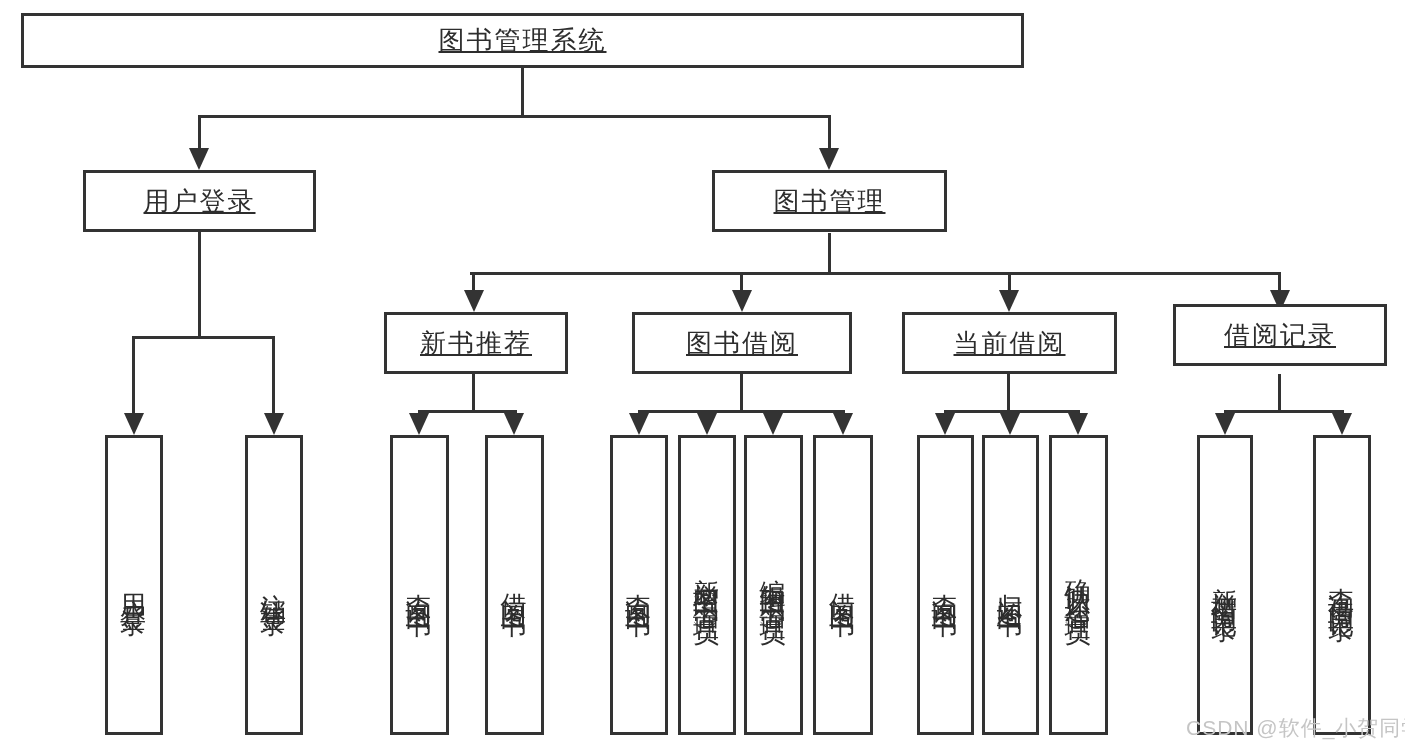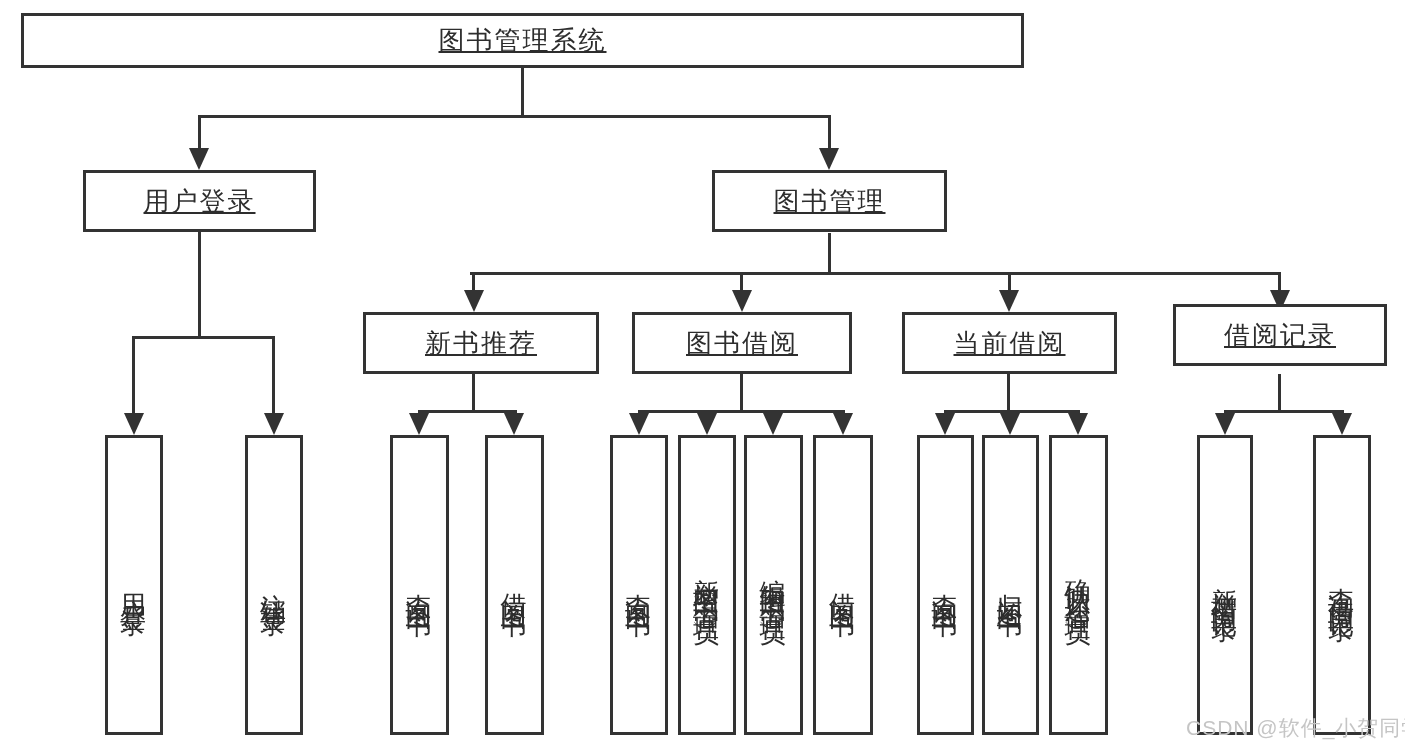--- a/index.html
+++ b/index.html
@@ -98,21 +98,21 @@
     <span>图书管理系统</span>
   </div>
 
   <div class="node h-node" style="left:83px;top:170px;width:233px;height:62px">
     <span>用户登录</span>
   </div>
   <div class="node h-node" style="left:712px;top:170px;width:235px;height:62px">
     <span>图书管理</span>
   </div>
 
-  <div class="node h-node" style="left:363px;top:312px;width:236px;height:62px">
+  <div class="node h-node" style="left:384px;top:312px;width:184px;height:62px">
     <span>新书推荐</span>
   </div>
   <div class="node h-node" style="left:632px;top:312px;width:220px;height:62px">
     <span>图书借阅</span>
   </div>
   <div class="node h-node" style="left:902px;top:312px;width:215px;height:62px">
     <span>当前借阅</span>
   </div>
   <div class="node h-node" style="left:1173px;top:304px;width:214px;height:62px">
     <span>借阅记录</span>

